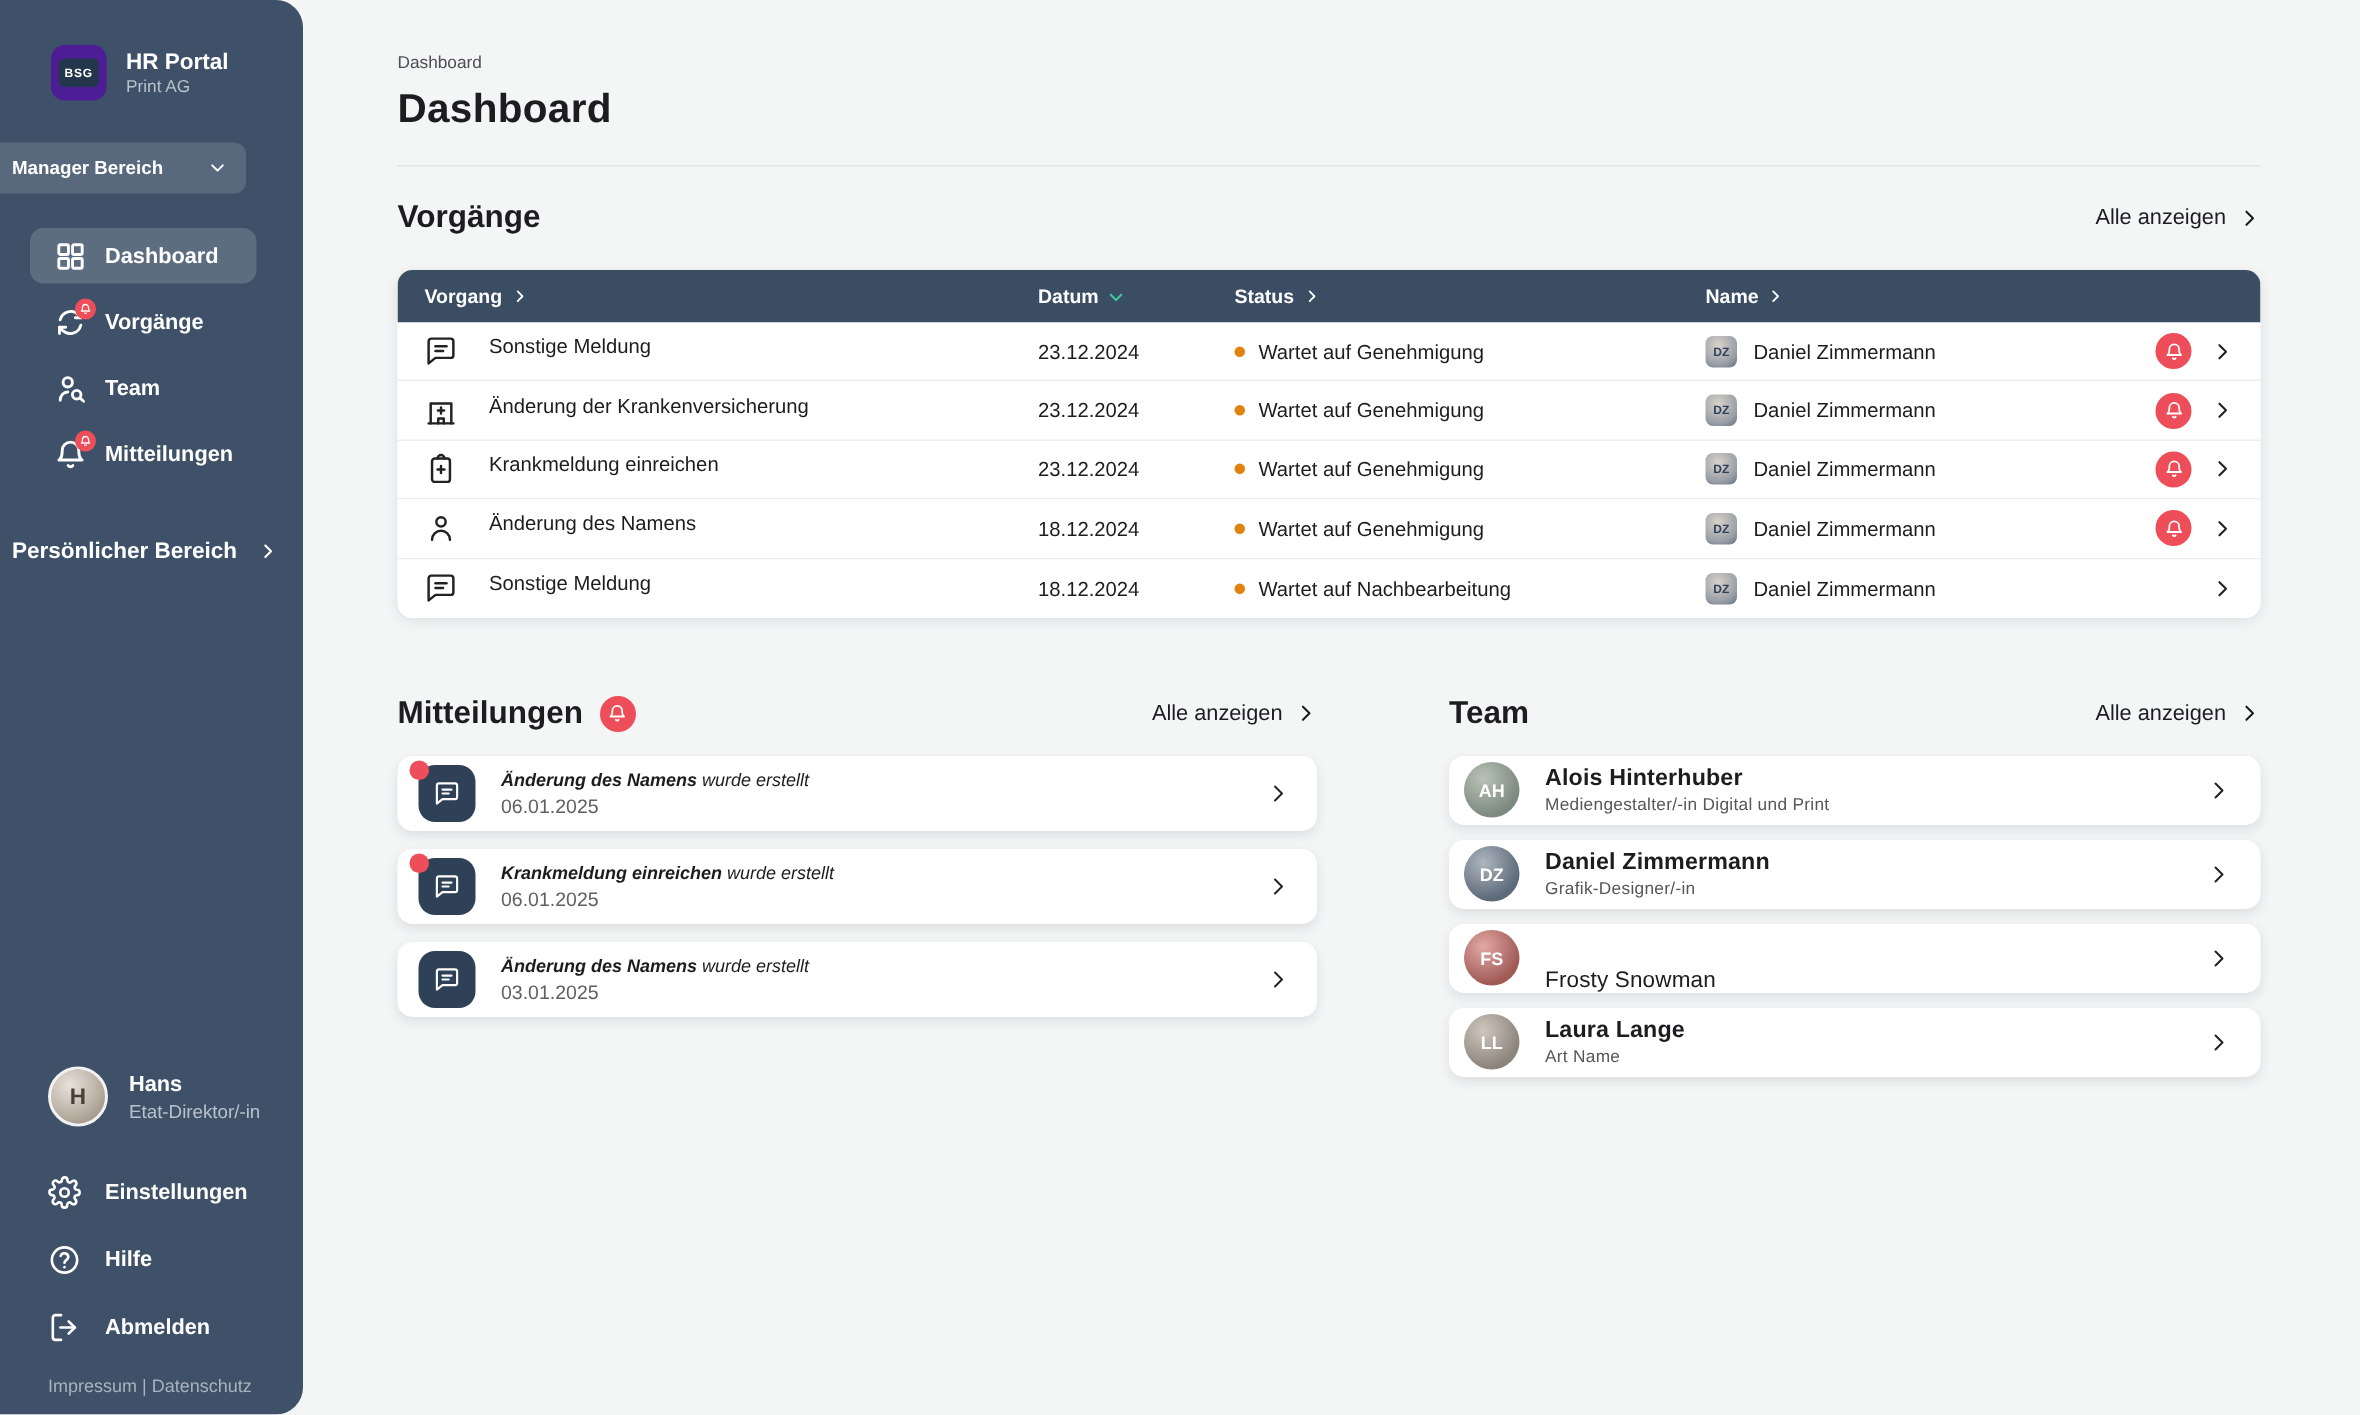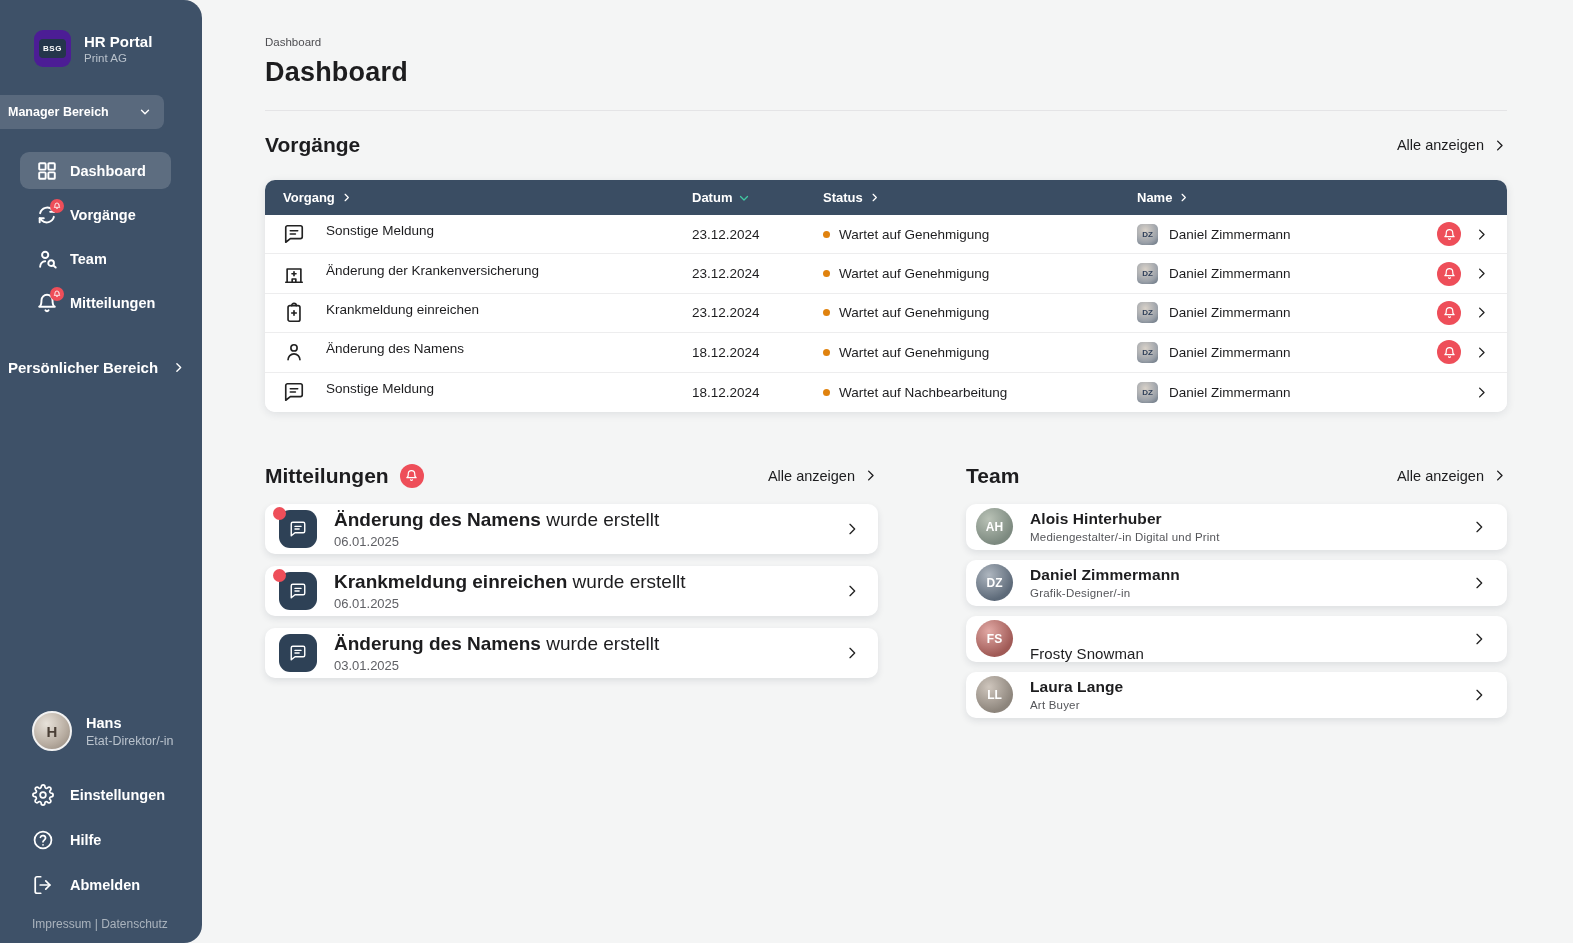--- a/index.html
+++ b/index.html
@@ -154,21 +154,21 @@
   }
   .note-icon {
     width:38px; height:38px; border-radius:11px; background:#2e4156;
     display:flex; align-items:center; justify-content:center; color:#fff;
   }
   .unread-dot {
     position:absolute; top:3px; left:8px;
     width:13px; height:13px; border-radius:50%; background:#ee4e59;
   }
   .note-text { flex:1; }
-  .note-title { font-size:19px; }
+  .note-title { font-size:12px;font-style:italic; }
   .note-title b { font-weight:bold; }
   .note-date { font-size:13px; color:#5f6065; margin-top:3px; }
 
   .team-card {
     background:#fff; border-radius:10px;
     box-shadow:0 3px 7px rgba(30,40,60,.10);
     height:46px; display:flex; align-items:center; gap:17px;
     padding:0 20px 0 10px; cursor:pointer; margin-bottom:10px;
   }
   .team-cards { margin-top:16px; }
@@ -696,21 +696,21 @@
               <svg width="16" height="16" viewBox="0 0 24 24" fill="none" stroke="currentColor" stroke-width="2" stroke-linecap="round" stroke-linejoin="round">
                 <polyline points="9 5 16 12 9 19"></polyline>
               </svg>
             </span>
         </div>
 
         <div class="team-card">
           <span class="team-avatar ta-3">LL</span>
           <span class="team-text">
             <div class="team-name">Laura Lange</div>
-            <div class="team-role">Art Buyer</div>
+            <div class="team-role">Art Name</div>
           </span>
           <span class="row-chevron">
               <svg width="16" height="16" viewBox="0 0 24 24" fill="none" stroke="currentColor" stroke-width="2" stroke-linecap="round" stroke-linejoin="round">
                 <polyline points="9 5 16 12 9 19"></polyline>
               </svg>
             </span>
         </div>
       </div>
     </section>
   </div>

